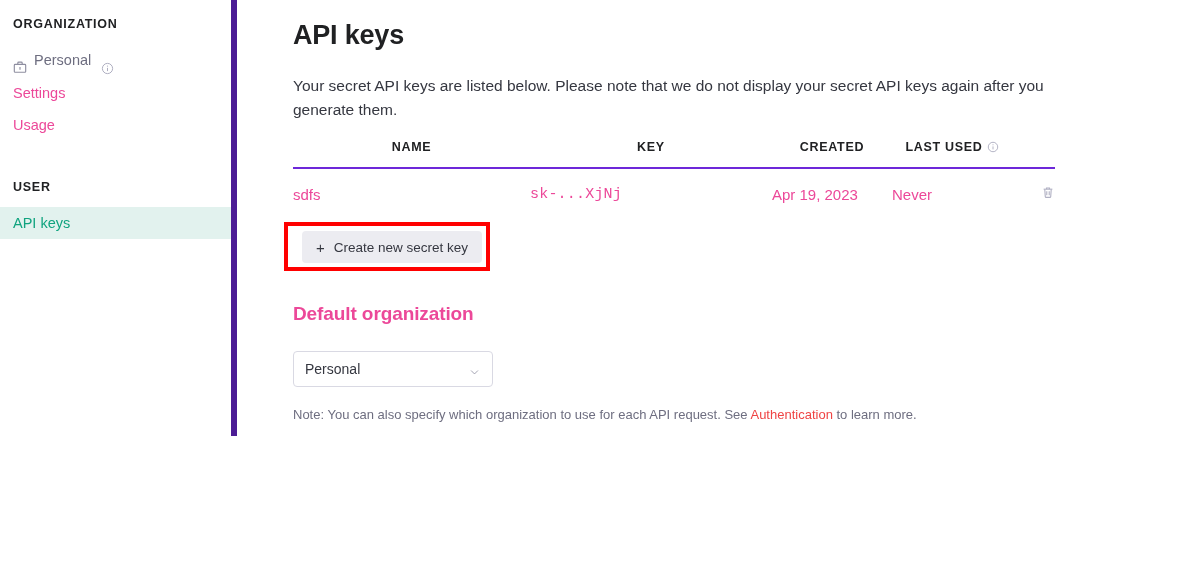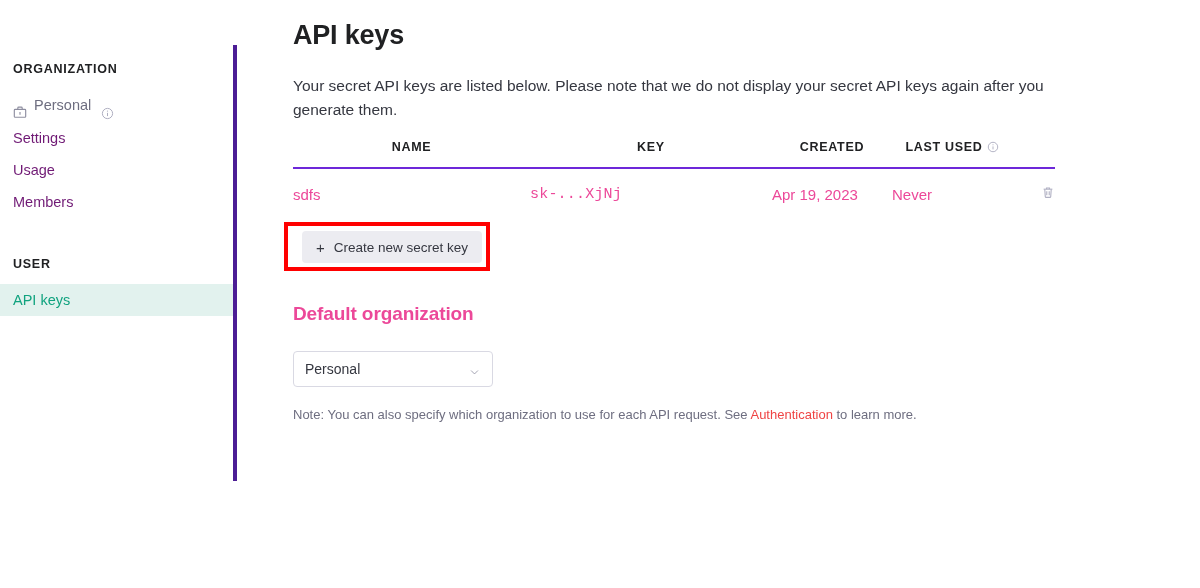--- a/index.html
+++ b/index.html
@@ -21,24 +21,23 @@
     display: flex;
     background: #ffffff;
   }
 
   
   .sidebar {
     width: 237px;
     min-width: 237px;
     height: 436px;
     background: #ffffff;
-    border-right: 4px solid #4c1d95;
+    border-right: 6px solid #4c1d95;
     padding-top: 17px;
     position: relative;
-    margin-top: 45px;
   }
 
   .section-label {
     font-size: 12.5px;
     font-weight: 700;
     letter-spacing: 0.75px;
     color: #202123;
     padding: 0 13px;
     margin-bottom: 14px;
     line-height: 14px;
@@ -47,21 +46,21 @@
     margin-top: 39px;
     margin-bottom: 13px;
   }
 
   .nav-item {
     display: flex;
     align-items: center;
     height: 32px;
     padding: 0 13px;
     font-size: 14.5px;
-    color: #701a75;
+    color: #ec4899;
     line-height: 32px;
     cursor: pointer;
     gap: 7px;
   }
   .nav-item.plain { padding-left: 13px; }
   .nav-item .nav-text { white-space: nowrap; }
 
   .nav-item.org-row {
     color: #6e6e80;
     height: 30px;
@@ -254,23 +253,20 @@
           <circle cx="8" cy="5" r="0.75" fill="#acacbe" stroke="none"></circle>
         </svg>
       </span>
     </div>
 
     <div class="nav-item plain">
       <span class="nav-text">Settings</span>
     </div>
     <div class="nav-item plain">
       <span class="nav-text">Usage</span>
-    </div>
-    <div class="nav-item plain">
-      <span class="nav-text">Members</span>
     </div>
 
     <div class="section-label user-label">USER</div>
 
     <div class="nav-item plain active">
       <span class="nav-text">API keys</span>
     </div>
 
   </aside>
 

